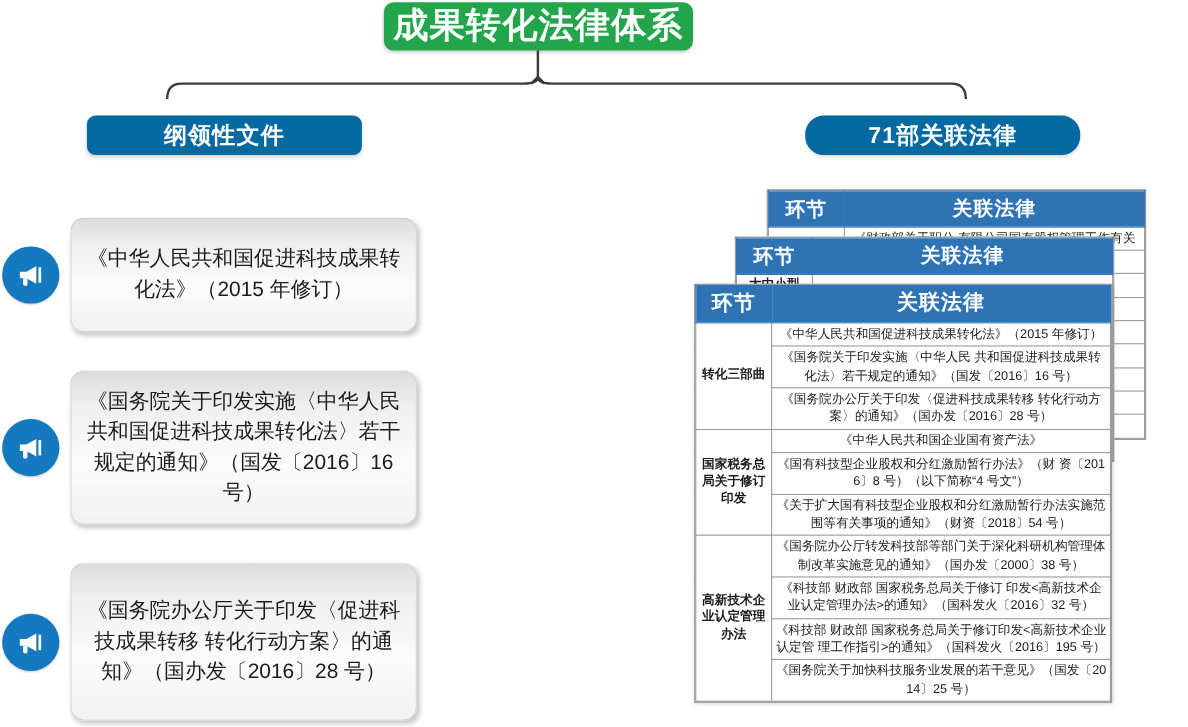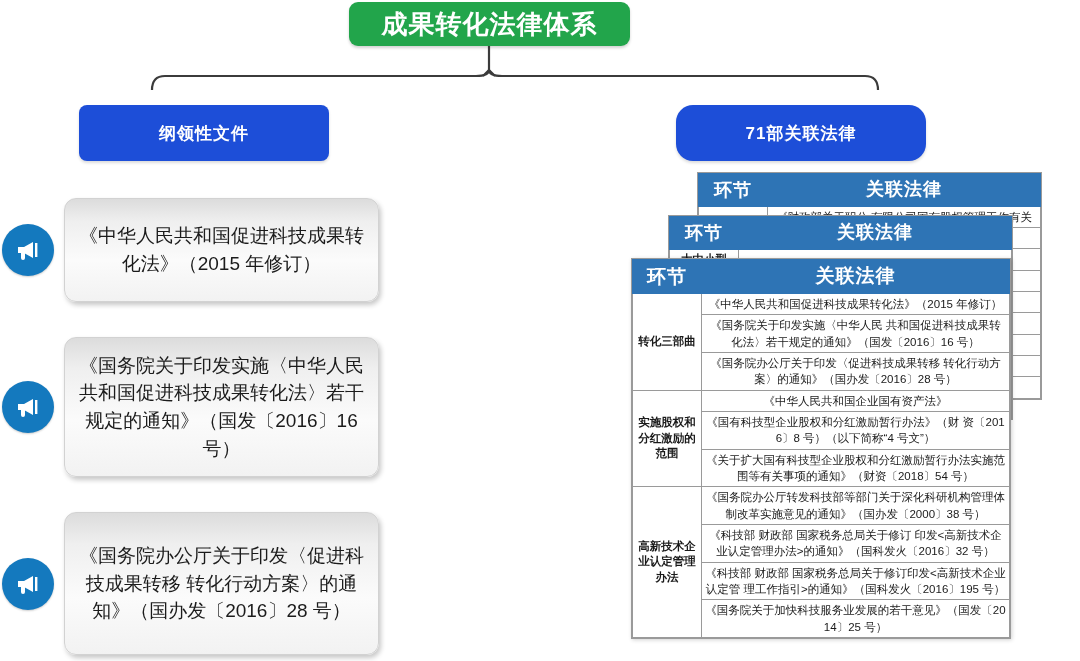--- a/index.html
+++ b/index.html
@@ -7,35 +7,35 @@
     width:1080px;height:661px;
     background:#ffffff;
     font-family:"Liberation Sans","DejaVu Sans",sans-serif;
     position:relative;overflow:hidden;
   }
   
   #root-title{
     position:absolute;left:349px;top:2px;width:281px;height:44px;
     background:#22A54B;border-radius:9px;
     display:flex;align-items:center;justify-content:center;
-    color:#ffffff;font-size:26px;font-weight:bold;letter-spacing:1px;
+    color:#ffffff;font-size:32px;font-weight:bold;letter-spacing:1px;
     box-shadow:0 2px 3px rgba(0,0,0,.18);
   }
   
   #connector{position:absolute;left:0;top:44px;width:1080px;height:62px;}
   
   .branch{
-    position:absolute;height:56px;border-radius:8px;
-    background:#1d4ed8;
+    position:absolute;height:36px;border-radius:8px;
+    background:#0369a1;
     display:flex;align-items:center;justify-content:center;
-    color:#ffffff;font-size:17px;font-weight:bold;letter-spacing:1px;
+    color:#ffffff;font-size:21px;font-weight:bold;letter-spacing:1px;
     box-shadow:0 2px 3px rgba(0,0,0,.14);
   }
   #branch-left{left:79px;top:105px;width:250px;}
-  #branch-right{left:676px;top:105px;width:250px;border-radius:17px;}
+  #branch-right{left:732px;top:105px;width:250px;border-radius:17px;}
   
   .doc-row{position:absolute;left:0;display:flex;align-items:center;}
   .mega{
     width:52px;height:52px;border-radius:50%;background:#1479BE;
     display:flex;align-items:center;justify-content:center;flex:0 0 auto;
     margin-left:2px;box-shadow:0 1px 2px rgba(0,0,0,.2);
   }
   .card{
     margin-left:10px;
     background:linear-gradient(180deg,#dcdcdc 0%,#efefef 22%,#fbfbfb 60%,#f2f2f2 100%);
@@ -236,21 +236,21 @@
         <td class="col-law">《中华人民共和国促进科技成果转化法》（2015 年修订）</td>
       </tr>
       <tr>
         <td class="col-law">《国务院关于印发实施〈中华人民 共和国促进科技成果转化法〉若干规定的通知》（国发〔2016〕16 号）</td>
       </tr>
       <tr>
         <td class="col-law">《国务院办公厅关于印发〈促进科技成果转移 转化行动方案〉的通知》（国办发〔2016〕28 号）</td>
       </tr>
 
       <tr>
-        <td class="col-stage" rowspan="3">实施股权和分红激励的范围</td>
+        <td class="col-stage" rowspan="3">国家税务总局关于修订印发</td>
         <td class="col-law">《中华人民共和国企业国有资产法》</td>
       </tr>
       <tr>
         <td class="col-law">《国有科技型企业股权和分红激励暂行办法》（财 资〔2016〕8 号）（以下简称“4 号文”）</td>
       </tr>
       <tr>
         <td class="col-law">《关于扩大国有科技型企业股权和分红激励暂行办法实施范围等有关事项的通知》（财资〔2018〕54 号）</td>
       </tr>
 
       <tr>

